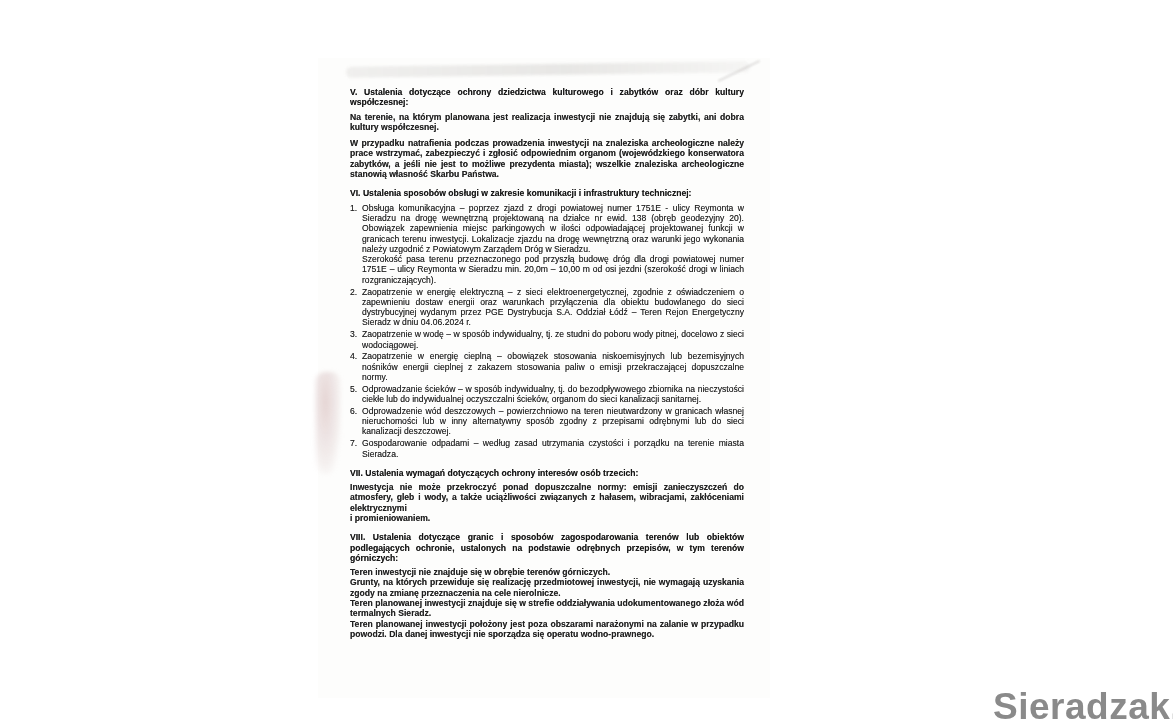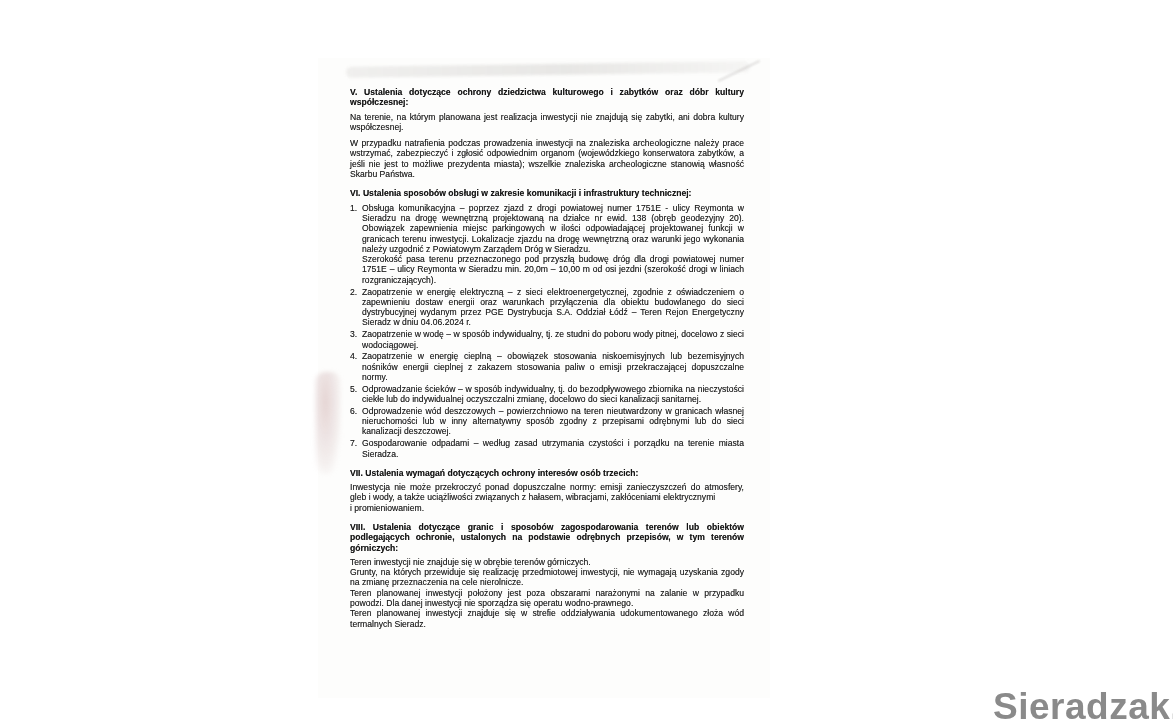--- a/index.html
+++ b/index.html
@@ -38,21 +38,21 @@
     font-size:8.6px; line-height:10.3px; color:#212121;
     text-align:justify;
     text-shadow:0 0 0.4px rgba(33,33,33,0.55);
   }
   .sec-heading {
     font-weight:bold; color:#151515;
     margin:9px 0 4px 0;
     text-align:justify;
   }
   .sec-heading.first { margin-top:0; }
-  .para { margin:0 0 6px 0; }
+  .para { margin:0 0 6px 0;font-weight:bold; }
   .para.tight { margin:0; }
   .numbered-list { margin:0 0 0 0; }
   .list-item { position:relative; padding-left:12px; margin-bottom:1.5px; }
   .list-item .num { position:absolute; left:0; top:0; width:12px; }
   .item-text { text-align:justify; }
   
   .watermark {
     position:absolute; right:4px; bottom:0px;
     font-size:37px; font-weight:bold; letter-spacing:0.5px;
     color:#8a8a8a;
@@ -88,39 +88,39 @@
       <div class="list-item">
         <span class="num">3.</span>
         <div class="item-text">Zaopatrzenie w wodę – w sposób indywidualny, tj. ze studni do poboru wody pitnej, docelowo z sieci wodociągowej.</div>
       </div>
       <div class="list-item">
         <span class="num">4.</span>
         <div class="item-text">Zaopatrzenie w energię cieplną – obowiązek stosowania niskoemisyjnych lub bezemisyjnych nośników energii cieplnej z zakazem stosowania paliw o emisji przekraczającej dopuszczalne normy.</div>
       </div>
       <div class="list-item">
         <span class="num">5.</span>
-        <div class="item-text">Odprowadzanie ścieków – w sposób indywidualny, tj. do bezodpływowego zbiornika na nieczystości ciekłe lub do indywidualnej oczyszczalni zmianę, docelowo do sieci kanalizacji sanitarnej.</div>
+        <div class="item-text">Odprowadzanie ścieków – w sposób indywidualny, tj. do bezodpływowego zbiornika na nieczystości ciekłe lub do indywidualnej oczyszczalni ścieków, organom do sieci kanalizacji sanitarnej.</div>
       </div>
       <div class="list-item">
         <span class="num">6.</span>
         <div class="item-text">Odprowadzenie wód deszczowych – powierzchniowo na teren nieutwardzony w granicach własnej nieruchomości lub w inny alternatywny sposób zgodny z przepisami odrębnymi lub do sieci kanalizacji deszczowej.</div>
       </div>
       <div class="list-item">
         <span class="num">7.</span>
         <div class="item-text">Gospodarowanie odpadami – według zasad utrzymania czystości i porządku na terenie miasta Sieradza.</div>
       </div>
     </div>
 
     <div class="sec-heading">VII. Ustalenia wymagań dotyczących ochrony interesów osób trzecich:</div>
     <div class="para tight">Inwestycja nie może przekroczyć ponad dopuszczalne normy: emisji zanieczyszczeń do atmosfery, gleb i wody, a także uciążliwości związanych z hałasem, wibracjami, zakłóceniami elektrycznymi</div>
     <div class="para tight">i promieniowaniem.</div>
 
     <div class="sec-heading">VIII. Ustalenia dotyczące granic i sposobów zagospodarowania terenów lub obiektów podlegających ochronie, ustalonych na podstawie odrębnych przepisów, w tym terenów górniczych:</div>
     <div class="para tight">Teren inwestycji nie znajduje się w obrębie terenów górniczych.</div>
     <div class="para tight">Grunty, na których przewiduje się realizację przedmiotowej inwestycji, nie wymagają uzyskania zgody na zmianę przeznaczenia na cele nierolnicze.</div>
+    <div class="para tight">Teren planowanej inwestycji znajduje się w strefie oddziaływania udokumentowanego złoża wód termalnych Sieradz.</div>
     <div class="para tight">Teren planowanej inwestycji położony jest poza obszarami narażonymi na zalanie w przypadku powodzi. Dla danej inwestycji nie sporządza się operatu wodno-prawnego.</div>
-    <div class="para tight">Teren planowanej inwestycji znajduje się w strefie oddziaływania udokumentowanego złoża wód termalnych Sieradz.</div>
 
   </div>
 
   <div class="watermark">Sieradzak.pl</div>
 
 </div>
 
 </body></html>

